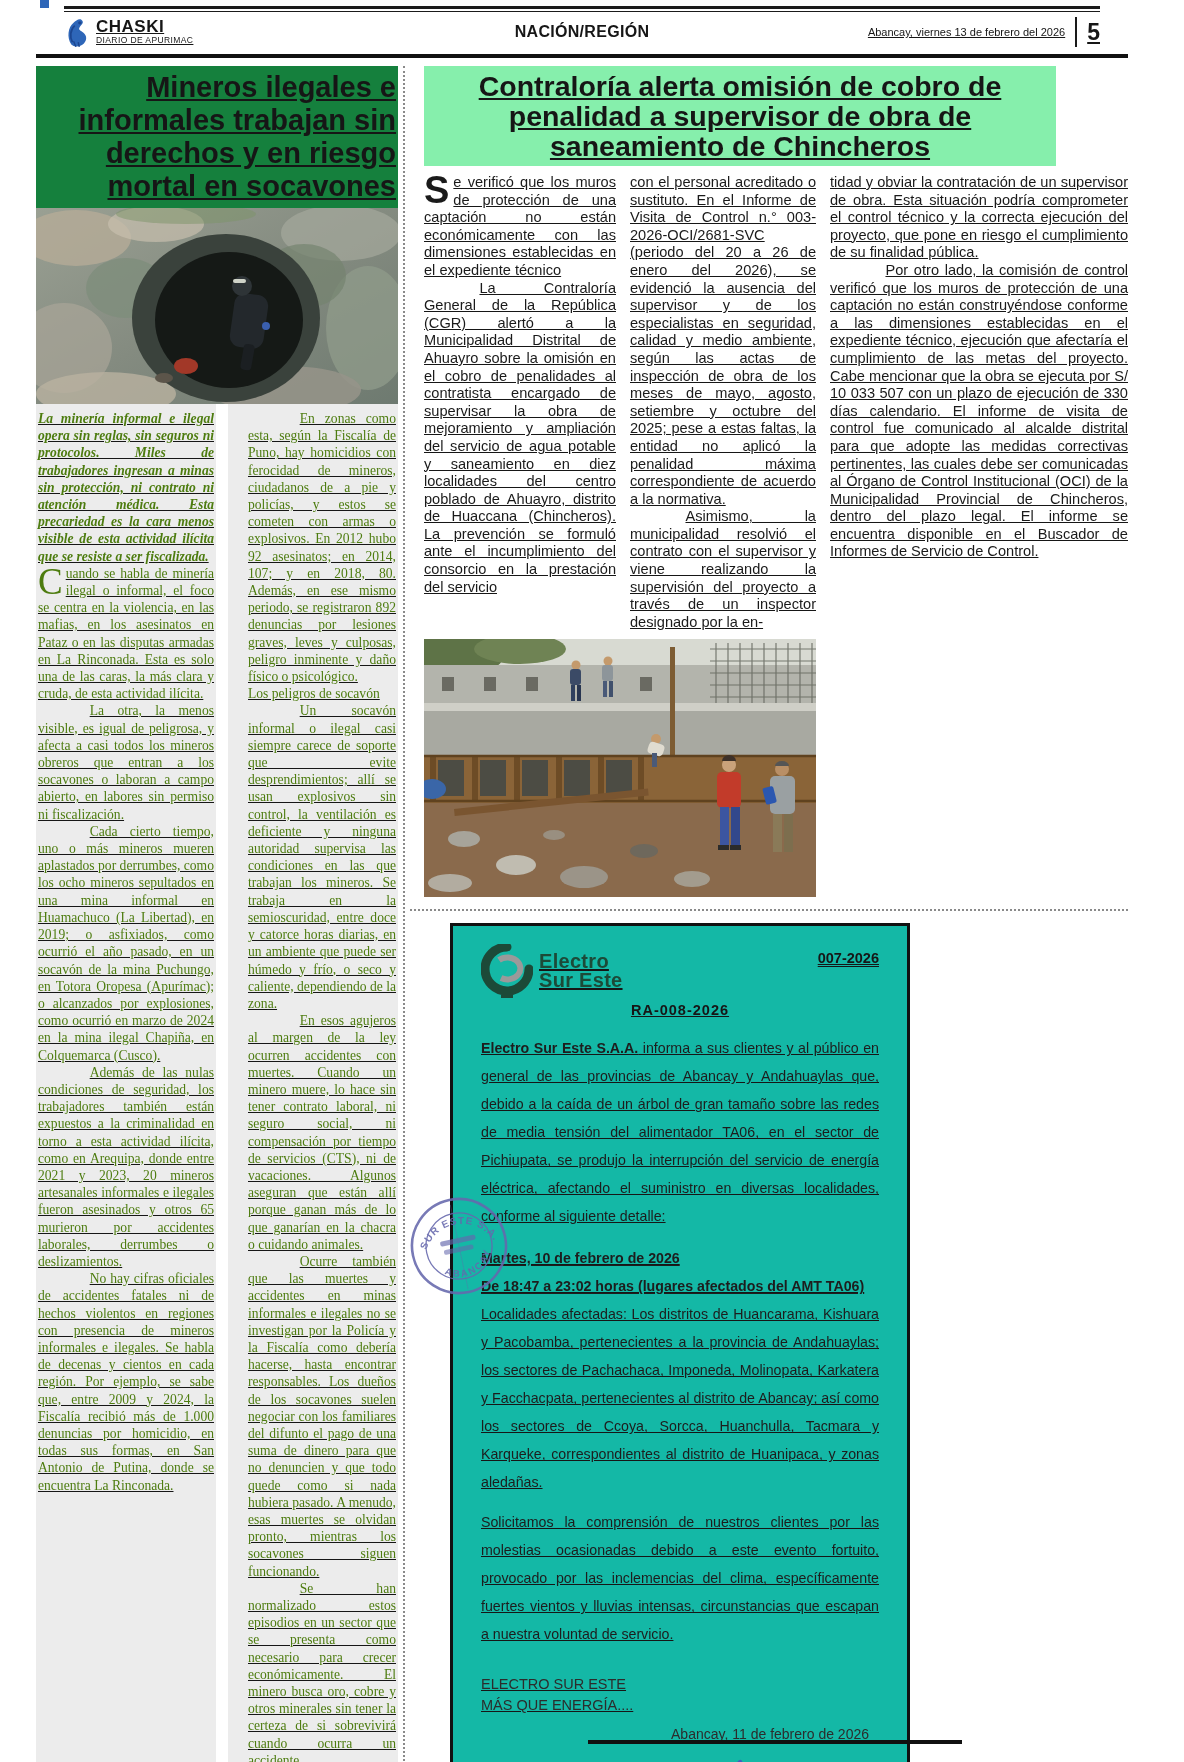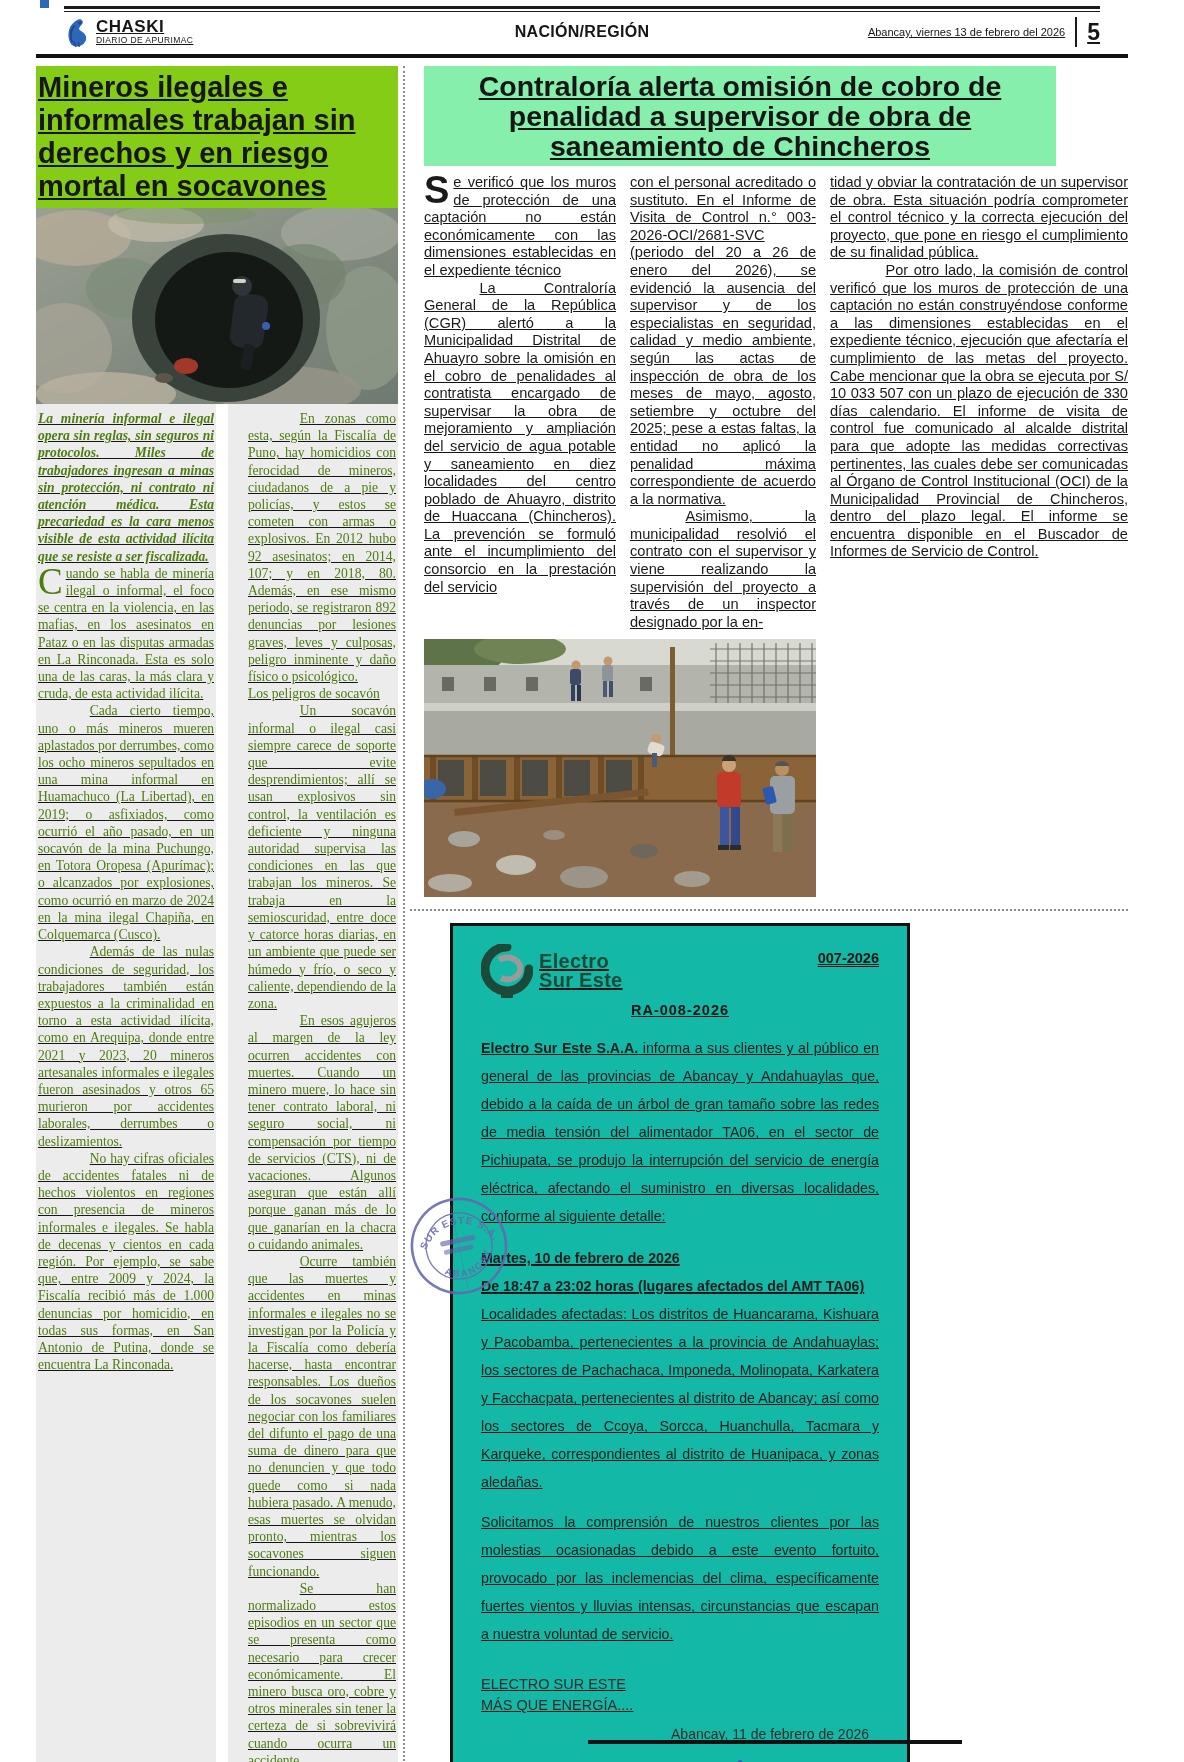--- a/index.html
+++ b/index.html
@@ -22,21 +22,21 @@
   .page-num { font-size:23px; font-weight:bold; }
   .thick-rule { border-top:4px solid #111; margin-top:2px; }
 
   
   .main { display:flex; align-items:stretch; margin-top:8px; }
   .left-article { width:362px; flex:0 0 362px; }
   .v-divider { width:0; border-left:2px dotted #8a8a8a; margin:0 5px; }
   .right-region { flex:1; padding-left:14px; }
 
   
-  .la-title { background:#84cc16; text-align:left; font-weight:bold;
+  .la-title { background:#15803d; text-align:right; font-weight:bold;
               font-size:29px; line-height:33px; padding:5px 2px; }
   .la-photo svg { display:block; width:362px; height:196px; }
   .la-body { display:flex; gap:12px; font-family:"Liberation Serif", serif;
              font-size:13.6px; line-height:17.2px; text-align:justify; color:#4d7c0f; }
   .la-col { background:#ececec; padding:6px 2px 8px 2px; }
   .la-col1 { width:180px; }
   .la-col2 { width:170px;padding-left:20px; }
   .la-body p, .ra-cols p { text-indent:3.8em; }
   .la-body p.lede { text-indent:0; font-weight:bold; font-style:italic; }
   .la-body p.dropcap, .ra-cols p.dropcap { text-indent:0; }
@@ -149,20 +149,21 @@
             <circle cx="230" cy="118" r="4" fill="#3a5fae"></circle>
           </g>
           <ellipse cx="150" cy="158" rx="12" ry="8" fill="#a23828"></ellipse>
           <ellipse cx="128" cy="170" rx="9" ry="5" fill="#5c554a"></ellipse>
         </svg>
       </div>
       <div class="la-body">
         <div class="la-col la-col1">
             <p class="lede">La minería informal e ilegal opera sin reglas, sin seguros ni protocolos. Miles de trabajadores ingresan a minas sin protección, ni contrato ni atención médica. Esta precariedad es la cara menos visible de esta actividad ilícita que se resiste a ser fiscalizada.</p>
             <p class="dropcap">Cuando se habla de minería ilegal o informal, el foco se centra en la violencia, en las mafias, en los asesinatos en Pataz o en las disputas armadas en La Rinconada. Esta es solo una de las caras, la más clara y cruda, de esta actividad ilícita.</p>
+            <p>La otra, la menos visible, es igual de peligrosa, y afecta a casi todos los mineros obreros que entran a los socavones o laboran a campo abierto, en labores sin permiso ni fiscalización.</p>
             <p>Cada cierto tiempo, uno o más mineros mueren aplastados por derrumbes, como los ocho mineros sepultados en una mina informal en Huamachuco (La Libertad), en 2019; o asfixiados, como ocurrió el año pasado, en un socavón de la mina Puchungo, en Totora Oropesa (Apurímac); o alcanzados por explosiones, como ocurrió en marzo de 2024 en la mina ilegal Chapiña, en Colquemarca (Cusco).</p>
             <p>Además de las nulas condiciones de seguridad, los trabajadores también están expuestos a la criminalidad en torno a esta actividad ilícita, como en Arequipa, donde entre 2021 y 2023, 20 mineros artesanales informales e ilegales fueron asesinados y otros 65 murieron por accidentes laborales, derrumbes o deslizamientos.</p>
             <p>No hay cifras oficiales de accidentes fatales ni de hechos violentos en regiones con presencia de mineros informales e ilegales.  Se habla de decenas y cientos en cada región. Por ejemplo, se sabe que, entre 2009 y 2024, la Fiscalía recibió más de 1.000 denuncias por homicidio, en todas sus formas, en San Antonio de Putina, donde se encuentra La Rinconada.</p>
           </div>
         <div class="la-col la-col2">
             <p>En zonas como esta, según la Fiscalía de Puno, hay homicidios con ferocidad de mineros, ciudadanos de a pie y policías, y estos se cometen con armas o explosivos. En 2012 hubo 92 asesinatos; en 2014, 107; y en 2018, 80. Además, en ese mismo periodo, se registraron 892 denuncias por lesiones graves, leves y culposas, peligro inminente y daño físico o psicológico.</p>
             <p class="subhead">Los peligros de socavón</p>
             <p>Un socavón informal o ilegal casi siempre carece de soporte que evite desprendimientos; allí se usan explosivos sin control, la ventilación es deficiente y ninguna autoridad supervisa las condiciones en las que trabajan los mineros. Se trabaja en la semioscuridad, entre doce y catorce horas diarias, en un ambiente que puede ser húmedo y frío, o seco y caliente, dependiendo de la zona.</p>
             <p>En esos agujeros al margen de la ley ocurren accidentes con muertes. Cuando un minero muere, lo hace sin tener contrato laboral, ni seguro social, ni compensación por tiempo de servicios (CTS), ni de vacaciones. Algunos aseguran que están allí porque ganan más de lo que ganarían en la chacra o cuidando animales.</p>
             <p>Ocurre también que las muertes y accidentes en minas informales e ilegales no se investigan por la Policía y la Fiscalía como debería hacerse, hasta encontrar responsables. Los dueños de los socavones suelen negociar con los familiares del difunto el pago de una suma de dinero para que no denuncien y que todo quede como si nada hubiera pasado. A menudo, esas muertes se olvidan pronto, mientras los socavones siguen funcionando.</p>

